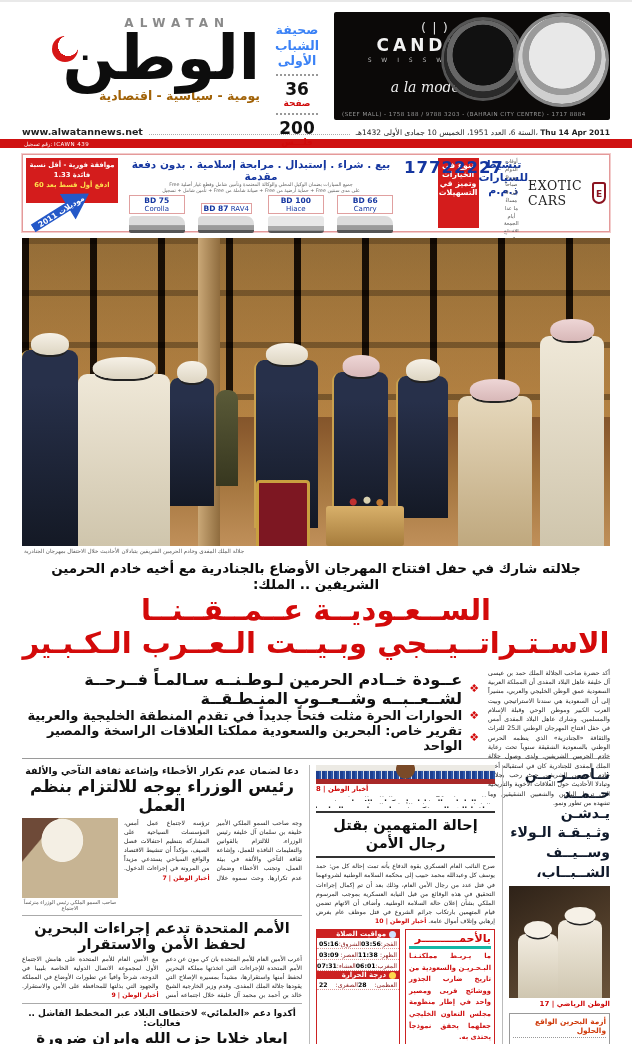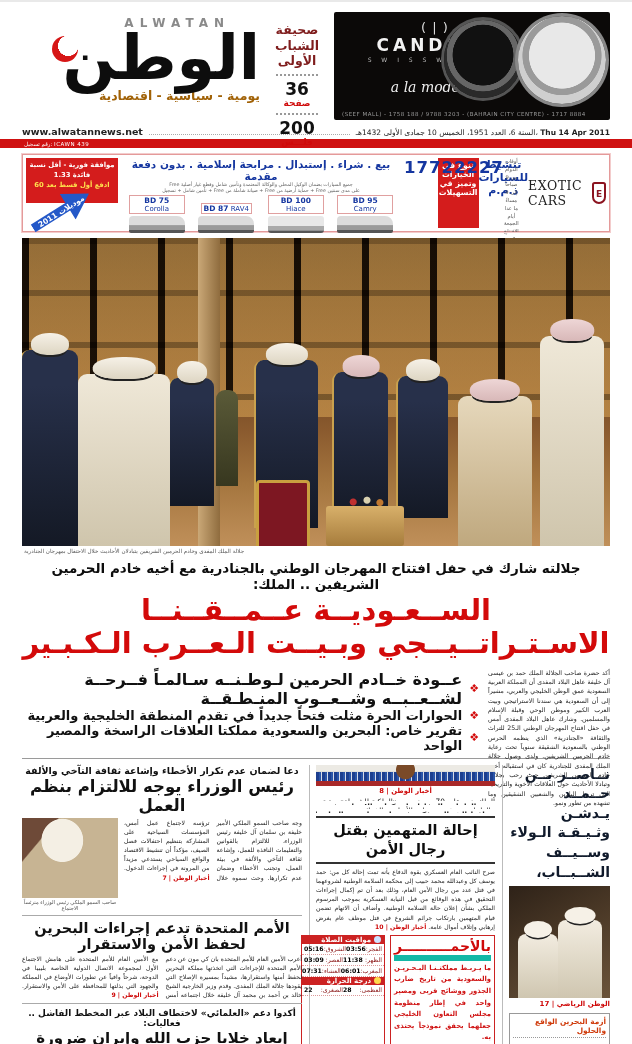--- a/index.html
+++ b/index.html
@@ -10,21 +10,21 @@
 
   
   .header{display:flex;direction:ltr;padding:10px 22px 0;height:120px;gap:10px;}
   .logo-block{width:238px;position:relative;text-align:right;}
   .logo-en{font-size:12px;letter-spacing:6px;color:#8a8a8a;font-weight:bold;margin:4px 30px 0 0;}
   .logo-ar{font-size:62px;font-weight:bold;line-height:.9;color:#0d0d0d;position:relative;display:inline-block;padding-left:8px;}
   .crescent{position:absolute;left:-2px;top:6px;width:26px;height:26px;border-radius:50%;
             background:radial-gradient(circle at 62% 38%, transparent 0 44%, #d61616 45% 100%);}
   .tagline{font-size:12.5px;font-weight:bold;color:#a16207;margin-top:2px;}
   .badge{width:54px;text-align:center;padding-top:10px;}
-  .badge .r{color:#7f1d1d;font-weight:bold;font-size:12.5px;line-height:1.25;}
+  .badge .r{color:#3b82f6;font-weight:bold;font-size:12.5px;line-height:1.25;}
   .badge .sep{border-top:2px dotted #999;margin:5px 6px;}
   .badge .num{font-size:17px;font-weight:bold;color:#111;line-height:1;}
   .badge .w{color:#cf0a0a;font-size:9px;font-weight:bold;letter-spacing:2px;}
   .candino{flex:1;background:#0b0908;border-radius:2px;position:relative;overflow:hidden;color:#fff;height:108px;}
   .watch{position:absolute;border-radius:50%;}
   .watch.black{right:88px;top:8px;width:78px;height:78px;background:radial-gradient(circle at 50% 45%, #111 0 52%, #666 53% 62%, #2a2a2a 63% 100%);box-shadow:0 0 0 3px #555;}
   .watch.white{right:4px;top:4px;width:88px;height:88px;background:radial-gradient(circle at 50% 45%, #e8e8e8 0 50%, #9a9a9a 51% 60%, #cfcfcf 61% 100%);box-shadow:0 0 0 3px #888;}
   .cand-center{position:absolute;left:26px;top:8px;width:150px;text-align:center;}
   .cand-sym{font-size:13px;color:#ddd;letter-spacing:1px;}
   .cand-brand{font-size:17px;letter-spacing:4px;font-weight:bold;color:#f2f2f2;}
@@ -116,30 +116,30 @@
   .sheikh-tab{color:#cf3a0a;font-size:7.4px;font-weight:bold;border-bottom:1px dotted #999;padding-bottom:2px;}
   .sheikh-h{color:#8a1616;font-size:11.5px;font-weight:bold;line-height:1.5;margin-top:3px;text-align:right;}
 
   .col-mid{width:186px;border-left:1px solid #bbb;padding-left:6px;display:flex;flex-direction:column;}
   .group-photo{height:56px;position:relative;overflow:hidden;background:
      radial-gradient(circle at 50% 30%, #7a4a28 0 9px, transparent 10px),
      linear-gradient(180deg,#eceae4 0 38%, #e0dfda 39% 42%,
         transparent 42%),
      repeating-linear-gradient(90deg,#1d3f8f 0 3px,#2a55a8 3px 5px,#d8dce8 5px 6px);
      border-bottom:5px solid #a82828;}
-  .gp-ref{font-size:6.8px;color:#cf0a0a;font-weight:bold;text-align:center;margin:1px 0;}
+  .gp-ref{font-size:6.8px;color:#cf0a0a;font-weight:bold;text-align:left;margin:1px 0;}
   .subhead{font-size:7.4px;line-height:1.75;white-space:nowrap;overflow:hidden;color:#1b1b1b;}
   .subhead.b{font-weight:bold;}
   .court-box{border-top:2px solid #333;border-bottom:2px solid #333;text-align:center;padding:3px 0;margin:3px 0;}
   .court-box .h{font-size:14.5px;font-weight:bold;line-height:1.3;color:#0d0d0d;}
   .smallbody{font-size:6.1px;line-height:1.5;text-align:justify;color:#222;}
   .refin{color:#cf0a0a;font-weight:bold;}
   .midboxes{display:flex;gap:5px;margin-top:4px;flex:1;}
   .redbox{flex:1;border:1px solid #cc2222;padding:2px 3px;}
-  .redbox-title{color:#cf0a0a;font-size:14px;font-weight:bold;border-bottom:6px solid #14b8a6;padding-bottom:1px;}
+  .redbox-title{color:#cf0a0a;font-size:11px;font-weight:bold;border-bottom:3px solid #14b8a6;padding-bottom:1px;}
   .redbox-body{color:#cf1111;font-size:6.8px;font-weight:bold;line-height:1.7;text-align:justify;margin-top:2px;}
   .prayer{width:84px;border:1px solid #cc2222;display:flex;flex-direction:column;font-size:6.2px;}
   .pr-head{background:#cc2222;color:#fff;font-weight:bold;padding:0 3px;display:flex;gap:3px;align-items:center;font-size:7px;}
   .pr-row{display:flex;border-bottom:1px dotted #d99;padding:1.5px 2px;}
   .pr-row span{flex:1;}
   .pr-row .v{font-weight:bold;color:#000;direction:ltr;text-align:left;}
   .pr-row .l{color:#8a1616;}
   .icon-dot{display:inline-block;width:7px;height:7px;border-radius:50%;}
 
   .col-left{flex:1;display:flex;flex-direction:column;}
@@ -229,21 +229,21 @@
         </div>
         <div class="car-item">
           <span class="car-tag"><b>BD 87</b> <span>RAV4</span></span>
           <div class="car-img"></div>
         </div>
         <div class="car-item van">
           <span class="car-tag"><b>BD 100</b> <span>Hiace</span></span>
           <div class="car-img"></div>
         </div>
         <div class="car-item">
-          <span class="car-tag"><b>BD 95</b> <span>Camry</span></span>
+          <span class="car-tag"><b>BD 66</b> <span>Camry</span></span>
           <div class="car-img"></div>
         </div>
       </div>
     </div>
     <div class="promo">
       <div class="promo-box">
         <div>موافقة فورية - أقل نسبة فائدة 1.33</div>
         <div class="y">ادفع أول قسط بعد 60 يوم</div>
       </div>
       <div class="arrow2011">موديلات 2011</div>
@@ -261,21 +261,21 @@
     <div class="chair" style="right:300px;bottom:0;width:54px;height:66px;"></div>
     <div class="fig robe-olive gh-none" style="right:372px;bottom:60px;width:22px;height:96px;"></div>
     <div class="fig robe-dark gh-white" style="right:396px;bottom:40px;width:46px;height:128px;"></div>
     <div class="fig robe-white gh-white" style="right:440px;bottom:0;width:92px;height:172px;"></div>
     <div class="fig robe-dark gh-white" style="right:532px;bottom:0;width:58px;height:196px;"></div>
     <div class="mtable" style="right:206px;bottom:0;width:78px;height:40px;"></div>
     <div class="flowers" style="right:220px;bottom:38px;"></div>
   </div>
   <div class="caption-main">جلالة الملك المفدى وخادم الحرمين الشريفين يتبادلان الأحاديث خلال الاحتفال بمهرجان الجنادرية</div>
 
-  <div class="kicker">جلالته شارك في حفل افتتاح المهرجان الوطني بالجنادرية مع أخيه خادم الحرمين الشريفين .. الملك:</div>
+  <div class="kicker">جلالته شارك في حفل افتتاح المهرجان الأوضاع بالجنادرية مع أخيه خادم الحرمين الشريفين .. الملك:</div>
   <div class="bigred">الســعـوديــة عــمــقــنــا الاسـتـراتــيــجي وبـيــت الـعــرب الـكـبـير</div>
 
   <div class="leadrow">
     <div class="leadpara">أكد حضرة صاحب الجلالة الملك حمد بن عيسى آل خليفة عاهل البلاد المفدى أن المملكة العربية السعودية عمق الوطن الخليجي والعربي، مشيراً إلى أن السعودية هي سندنا الاستراتيجي وبيت العرب الكبير وموطن الوحي وقبلة الإسلام والمسلمين. وشارك عاهل البلاد المفدى أمس في حفل افتتاح المهرجان الوطني الـ25 للتراث والثقافة «الجنادرية» الذي ينظمه الحرس الوطني بالسعودية الشقيقة سنوياً تحت رعاية خادم الحرمين الشريفين. ولدى وصول جلالة الملك المفدى للجنادرية كان في استقباله أخوه خادم الحرمين الشريفين حيث رحب بجلالته وتبادلا الأحاديث حول العلاقات الأخوية والتاريخية التي تربط البلدين والشعبين الشقيقين وما تشهده من تطور ونمو.</div>
     <div class="bullets">
       <div class="bullet">
         <span class="dm">❖</span>
         <span class="t1">عــودة خــادم الحرمين لـوطـنــه سـالمـاً فــرحــة لشــعــبــه وشــعــوب المنـطـقــة</span>
       </div>
       <div class="bullet">

